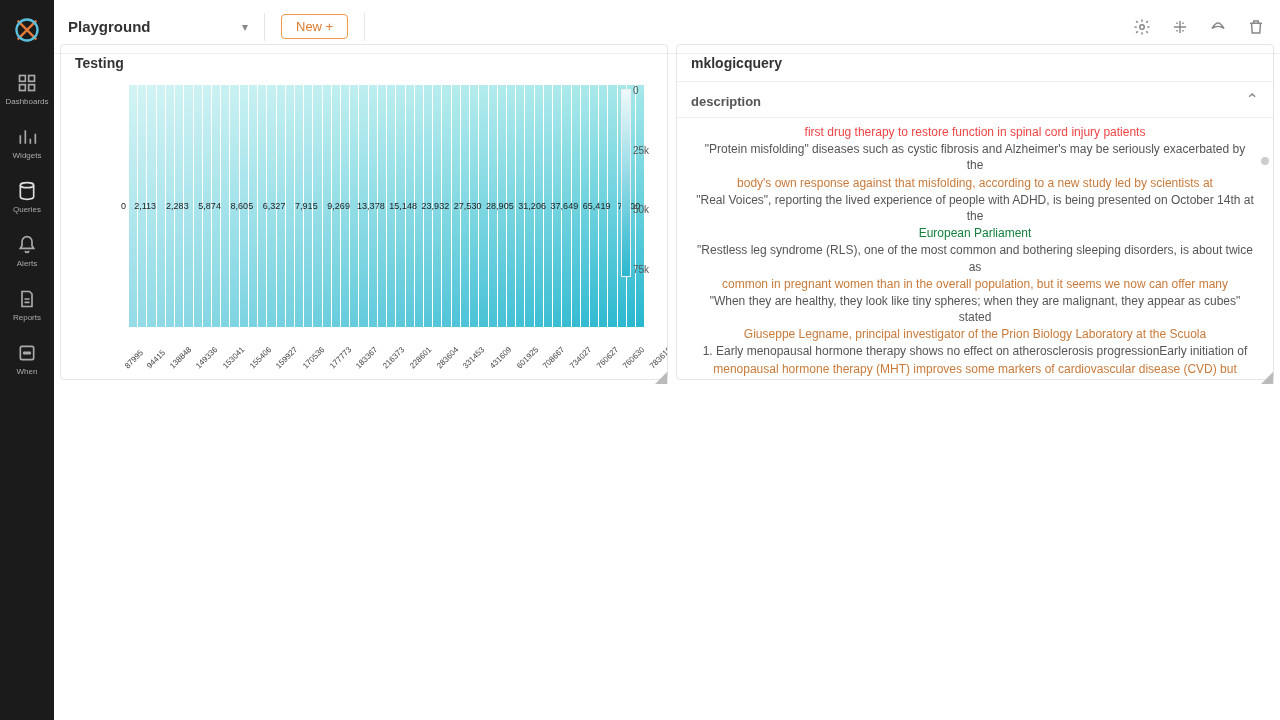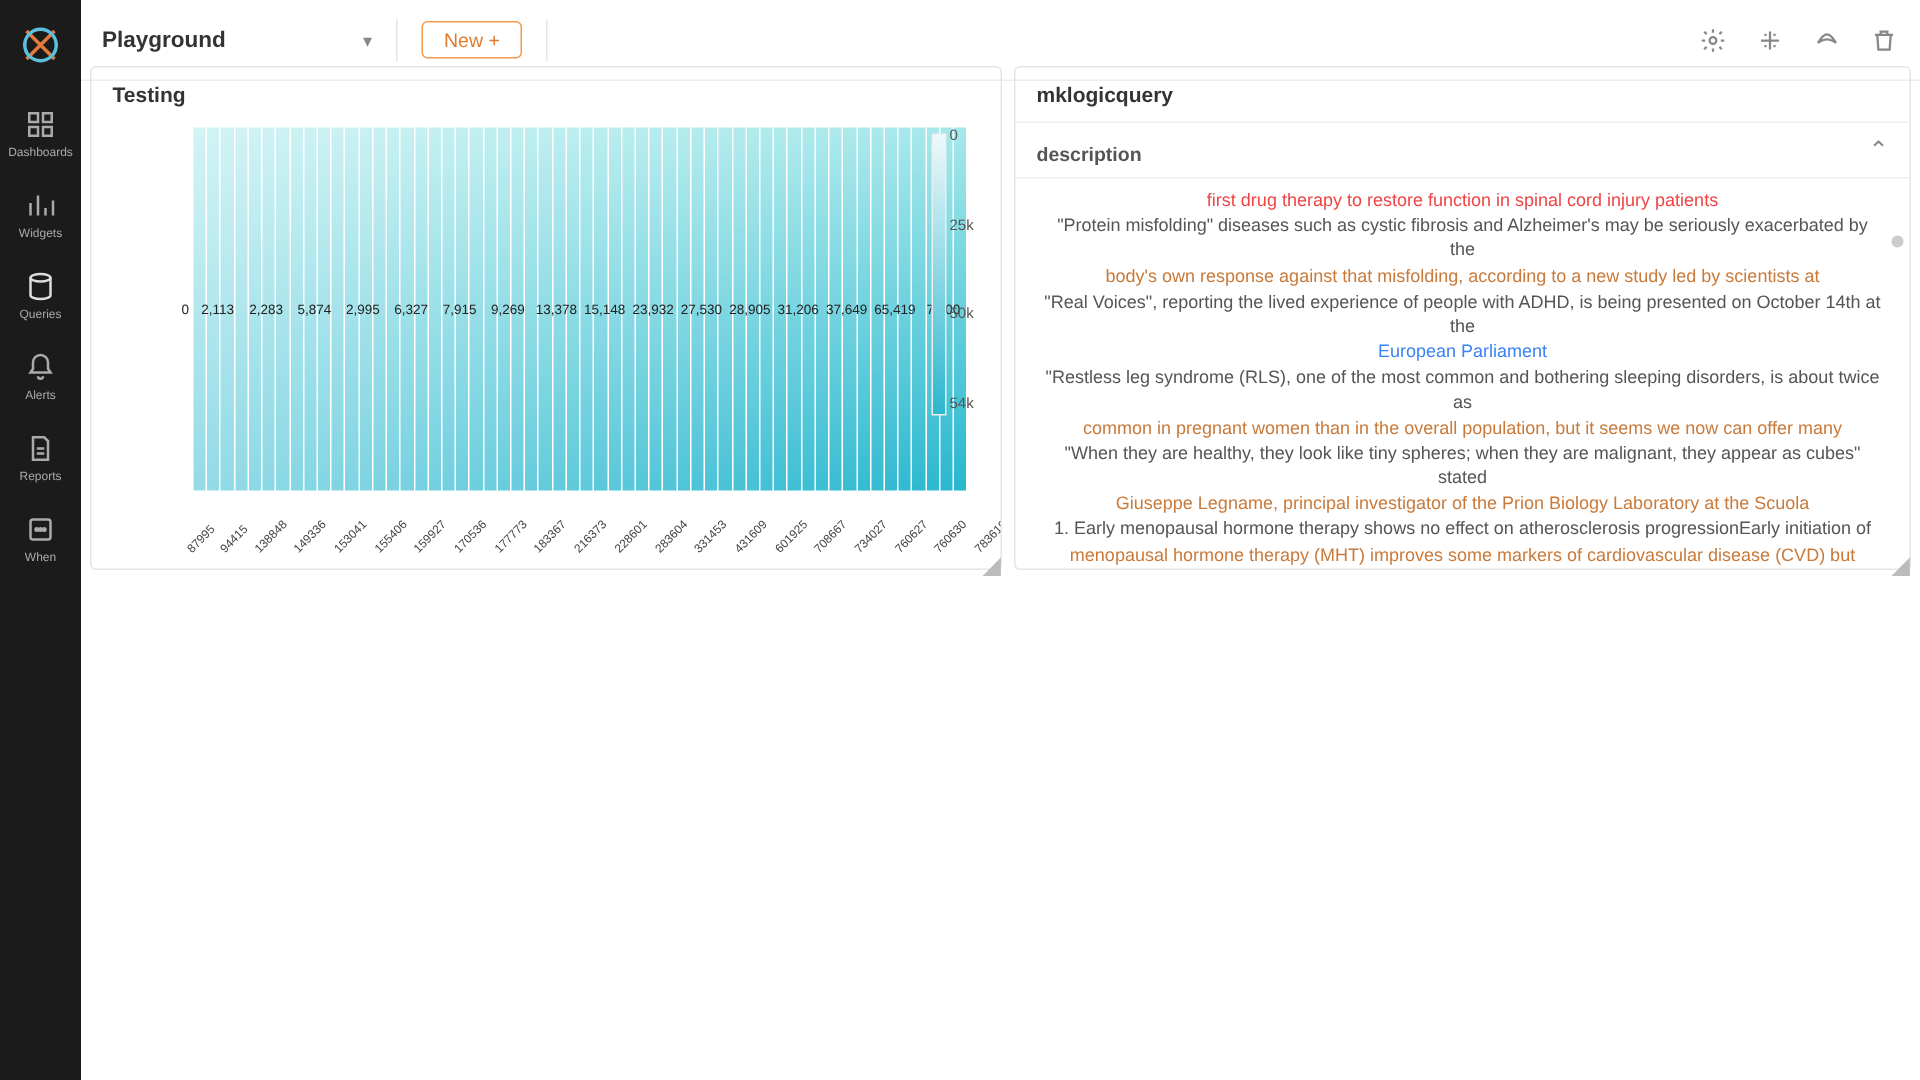--- a/index.html
+++ b/index.html
@@ -217,21 +217,21 @@
           <div class="bar" style="background: linear-gradient(rgba(166, 232, 234, 0.973) 0%, rgba(40, 183, 207, 0.973) 100%);"></div>
           <div class="bar" style="background: linear-gradient(rgba(166, 232, 234, 0.98) 0%, rgba(40, 183, 207, 0.98) 100%);"></div>
           <div class="bar" style="background: linear-gradient(rgba(166, 232, 234, 0.992) 0%, rgba(40, 183, 207, 0.992) 100%);"></div>
           <div class="bar" style="background: linear-gradient(rgb(166, 232, 234) 0%, rgb(40, 183, 207) 100%);"></div>
         </div>
       <span class="zero-lbl">0</span>
       <div class="value-row" id="valrow">
           <span>2,113</span>
           <span>2,283</span>
           <span>5,874</span>
-          <span>2,995</span>
+          <span>8,605</span>
           <span>6,327</span>
           <span>7,915</span>
           <span>9,269</span>
           <span>13,378</span>
           <span>15,148</span>
           <span>23,932</span>
           <span>27,530</span>
           <span>28,905</span>
           <span>31,206</span>
           <span>37,649</span>
@@ -259,38 +259,38 @@
           <span>734027</span>
           <span>760627</span>
           <span>760630</span>
           <span>783619</span>
         </div>
       <div class="scale-bar"></div>
       <div class="scale-lbls" id="scalelbls">
           <div>0</div>
           <div>25k</div>
           <div>50k</div>
-          <div>54k</div>
+          <div>75k</div>
         </div>
     </div>
     <span class="resize">◢</span>
   </div>
 
   <div class="panel right-panel">
     <div class="title">mklogicquery</div>
     <div class="section-hdr">
       <span class="t">description</span>
       <span style="color:#888">⌃</span>
     </div>
     <div class="desc-body" id="descbody">
         <p class="clip" style="color: #ef4444;">first drug therapy to restore function in spinal cord injury patients</p>
         <p>"Protein misfolding" diseases such as cystic fibrosis and Alzheimer's may be seriously exacerbated by the</p>
         <p class="clip" style="color: rgb(201, 122, 58);">body's own response against that misfolding, according to a new study led by scientists at</p>
         <p>"Real Voices", reporting the lived experience of people with ADHD, is being presented on October 14th at the</p>
-        <p class="clip" style="color: #3b82f6;">European Parliament</p>
+        <p class="clip" style="color: #15803d;">European Parliament</p>
         <p>"Restless leg syndrome (RLS), one of the most common and bothering sleeping disorders, is about twice as</p>
         <p class="clip" style="color: rgb(201, 122, 58);">common in pregnant women than in the overall population, but it seems we now can offer many</p>
         <p>"When they are healthy, they look like tiny spheres; when they are malignant, they appear as cubes" stated</p>
         <p class="clip" style="color: rgb(201, 122, 58);">Giuseppe Legname, principal investigator of the Prion Biology Laboratory at the Scuola</p>
         <p>1. Early menopausal hormone therapy shows no effect on atherosclerosis progressionEarly initiation of</p>
         <p class="clip" style="color: rgb(201, 122, 58);">menopausal hormone therapy (MHT) improves some markers of cardiovascular disease (CVD) but</p>
       </div>
     <div class="scroll-dot"></div>
     <span class="resize">◢</span>
   </div>

